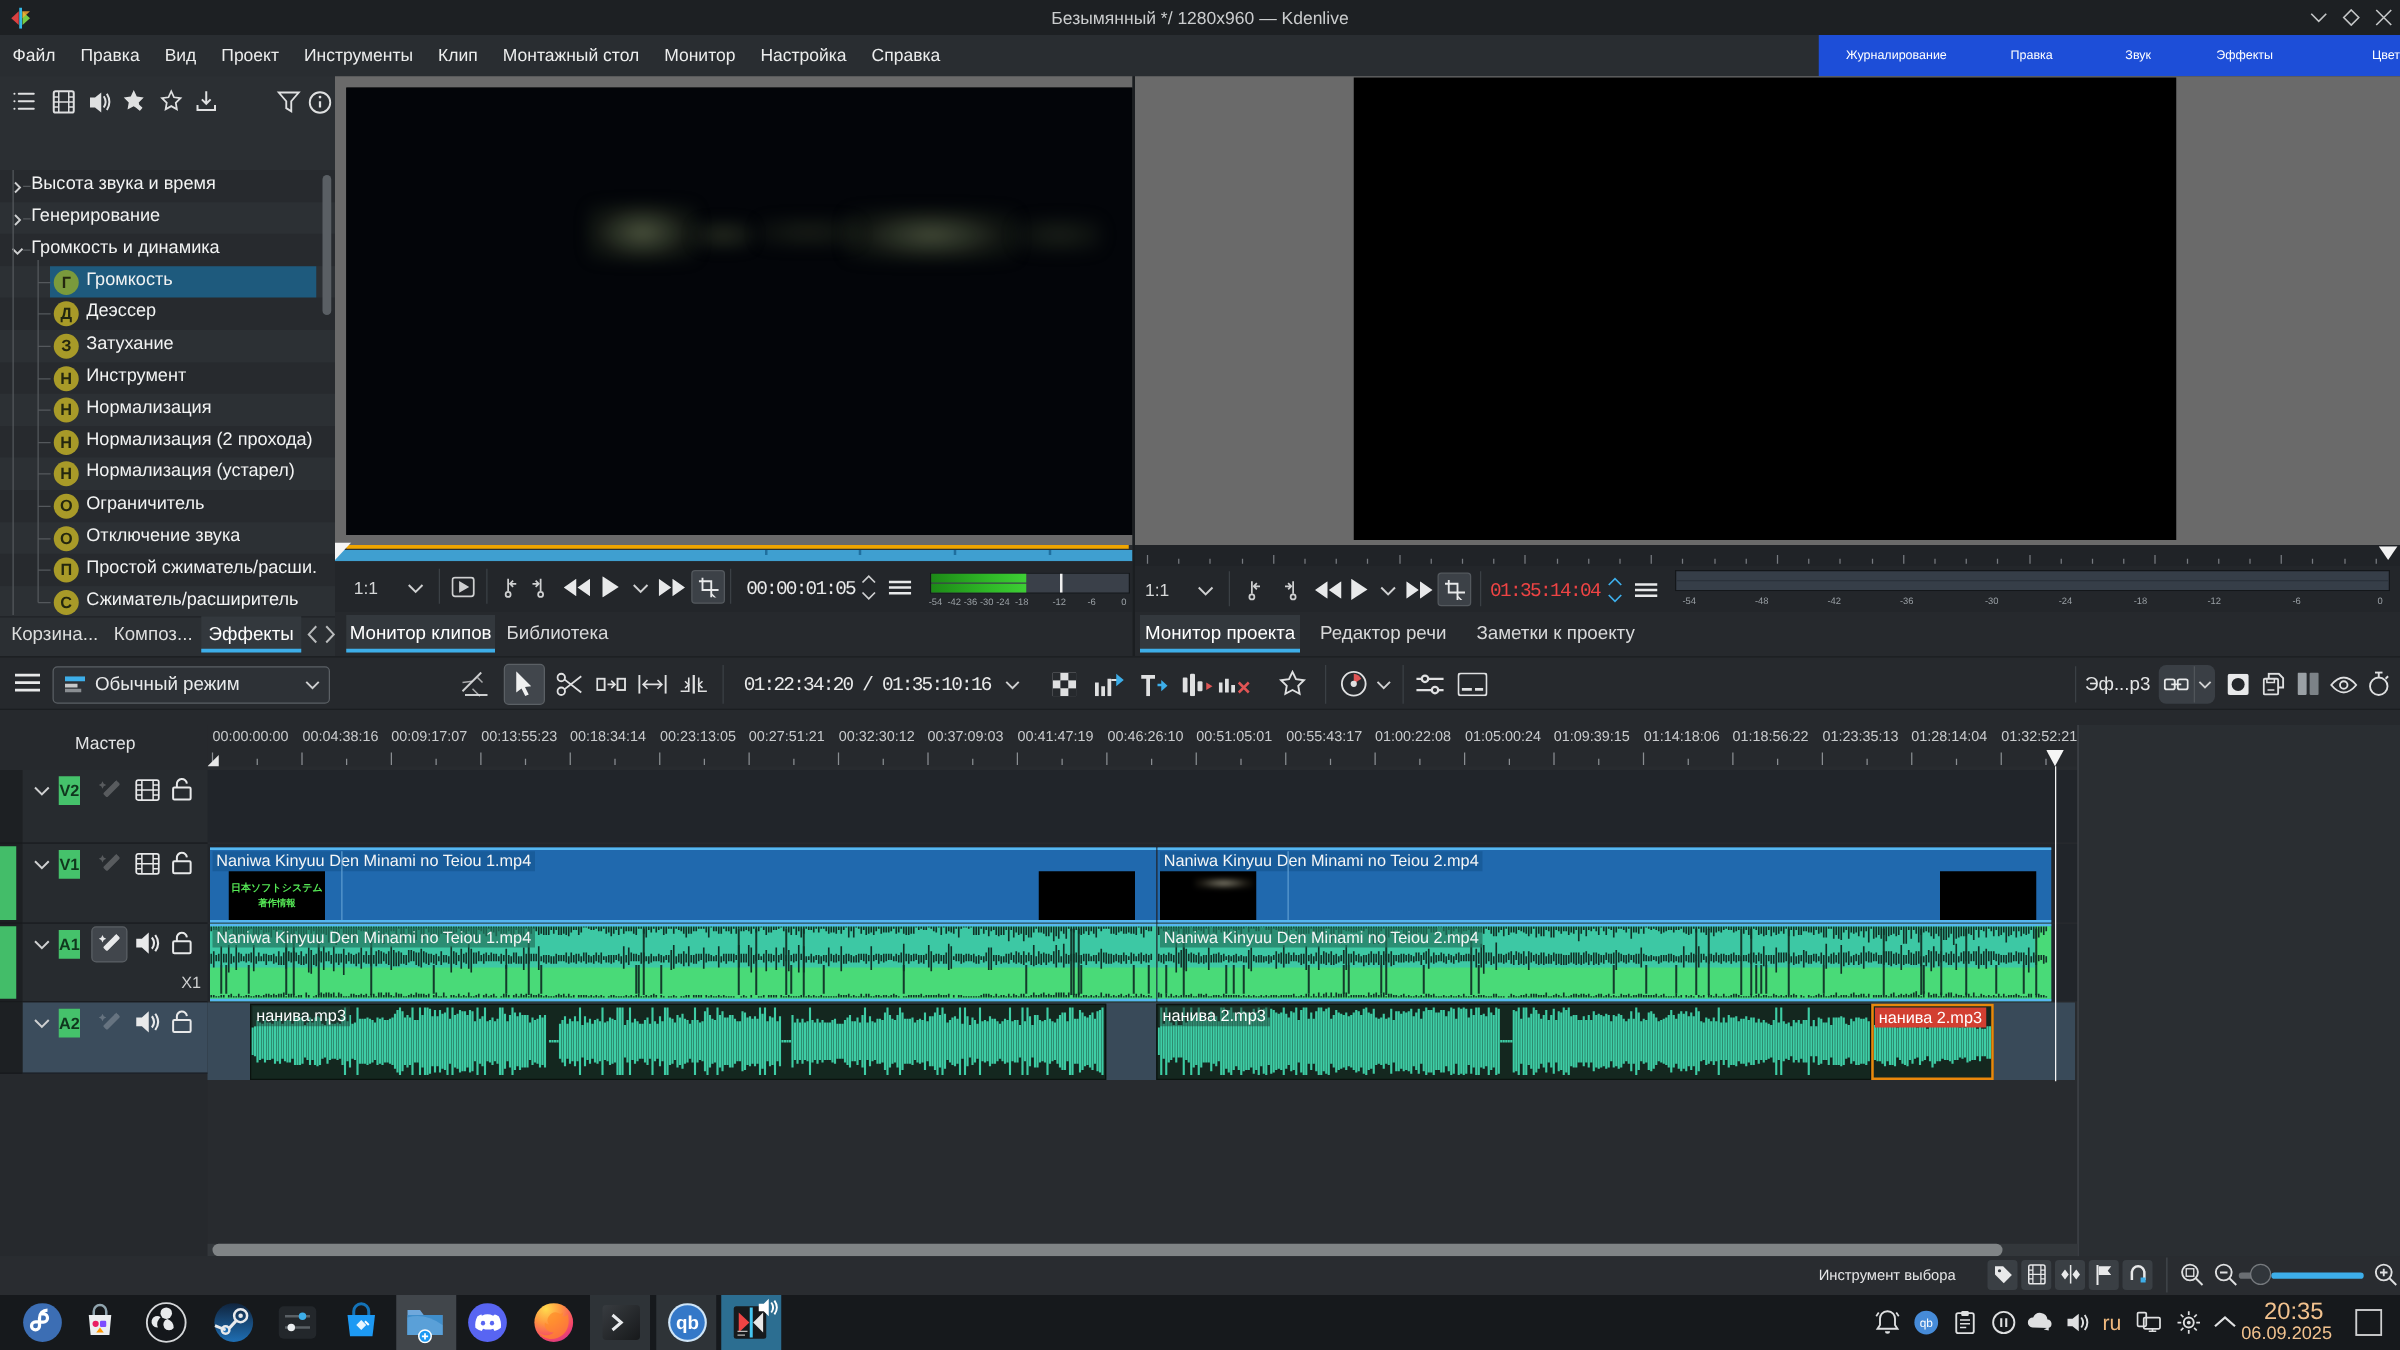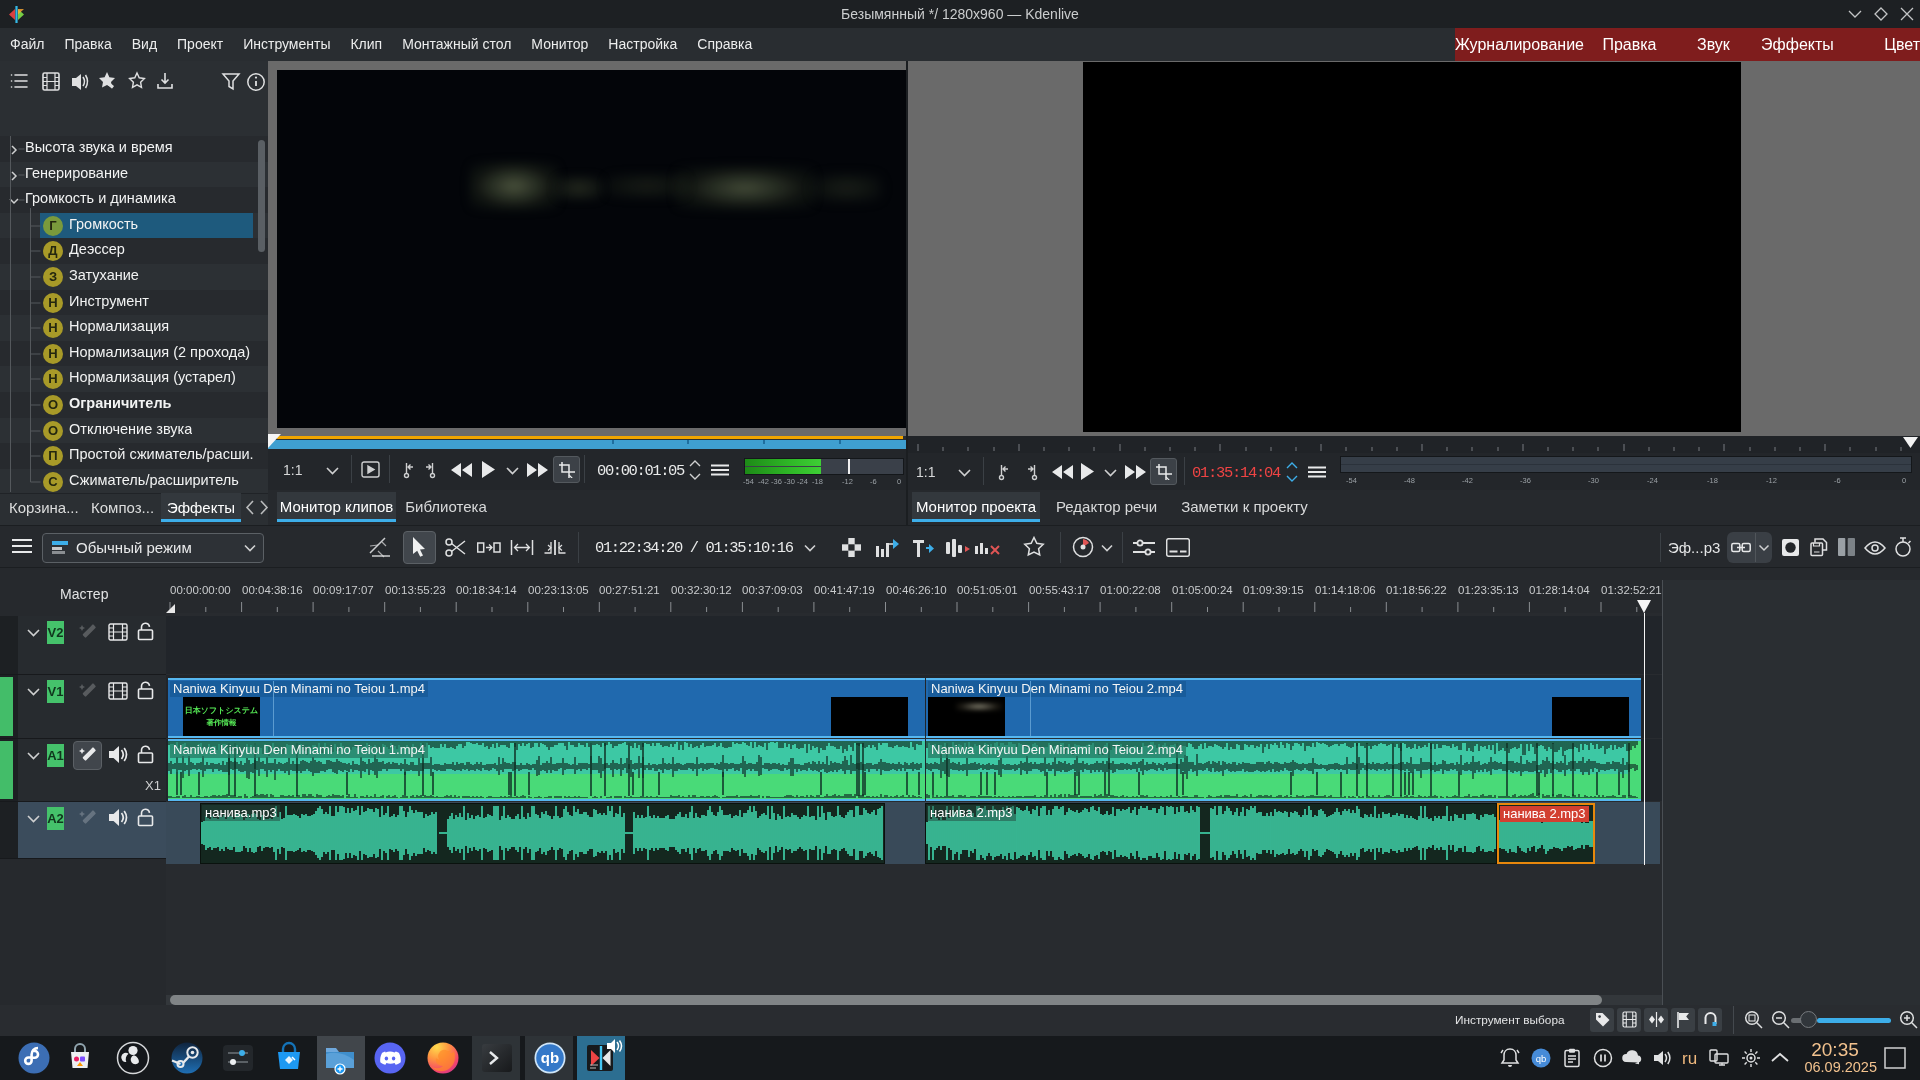--- a/index.html
+++ b/index.html
@@ -25,21 +25,21 @@
 <svg class="abs" style="left:1848px;top:7px" width="66" height="14" viewBox="0 0 66 14" stroke="#c3c5c6" stroke-width="1.3" fill="none">
  <path d="M1 4 L7 10 L13 4"></path>
  <path d="M33 1 L39 7 L33 13 L27 7 Z"></path>
  <path d="M53 1 L65 13 M65 1 L53 13"></path>
 </svg>
 
 <div class="abs" style="left:0;top:28px;width:1920px;height:33px;background:#292d31"></div>
 <div class="abs" style="left:0;top:28px;height:33px;line-height:33px;color:#eceded;font-size:14px;white-space:nowrap">
 <span style="padding:0 10px">Файл</span><span style="padding:0 10px">Правка</span><span style="padding:0 10px">Вид</span><span style="padding:0 10px">Проект</span><span style="padding:0 10px">Инструменты</span><span style="padding:0 10px">Клип</span><span style="padding:0 10px">Монтажный стол</span><span style="padding:0 10px">Монитор</span><span style="padding:0 10px">Настройка</span><span style="padding:0 10px">Справка</span>
 </div>
-<div class="abs" style="left:1455px;top:28px;width:465px;height:33px;background:#7f1d1d;color:#fff;font-size:16px;line-height:33px;display:flex">
+<div class="abs" style="left:1455px;top:28px;width:465px;height:33px;background:#1d4ed8;color:#fff;font-size:10px;line-height:33px;display:flex">
 <span style="flex:1.35;text-align:center">Журналирование</span>
       <span style="flex:1;text-align:center">Правка</span>
       <span style="flex:0.85;text-align:center">Звук</span>
       <span style="flex:1;text-align:center">Эффекты</span>
       <span style="flex:0.85;text-align:right">Цвет</span>
 </div>
 
 <div class="abs" style="left:0;top:61px;width:268px;height:464px;background:#2b2f33"></div>
 
 <svg class="abs" style="left:10px;top:71px" width="258" height="22" viewBox="0 0 258 22" fill="none" stroke="#dfe0e1" stroke-width="1.6">
@@ -136,21 +136,21 @@
         <span class="abs nw" style="left:29px;top:3px;color:#f2f3f3;font-size:14.5px;">Нормализация (2 прохода)</span>
       </div>
       <div class="abs" style="left:0;top:230px;width:268px;height:26px;background:#2c3034"></div>
       <div class="abs nw" style="left:40px;top:230px;width:213px;height:26px;">
         <span class="abs" style="left:3px;top:3px;width:20px;height:20px;border-radius:50%;background:#a89a28;color:#24270f;font-size:13px;font-weight:bold;text-align:center;line-height:20px">Н</span>
         <span class="abs nw" style="left:29px;top:3px;color:#f2f3f3;font-size:14.5px;">Нормализация (устарел)</span>
       </div>
       <div class="abs" style="left:0;top:256px;width:268px;height:26px;background:#272a2e"></div>
       <div class="abs nw" style="left:40px;top:256px;width:213px;height:26px;">
         <span class="abs" style="left:3px;top:3px;width:20px;height:20px;border-radius:50%;background:#a89a28;color:#24270f;font-size:13px;font-weight:bold;text-align:center;line-height:20px">О</span>
-        <span class="abs nw" style="left:29px;top:3px;color:#f2f3f3;font-size:14.5px;font-weight:bold;">Ограничитель</span>
+        <span class="abs nw" style="left:29px;top:3px;color:#f2f3f3;font-size:14.5px;">Ограничитель</span>
       </div>
       <div class="abs" style="left:0;top:282px;width:268px;height:26px;background:#2c3034"></div>
       <div class="abs nw" style="left:40px;top:282px;width:213px;height:26px;">
         <span class="abs" style="left:3px;top:3px;width:20px;height:20px;border-radius:50%;background:#a89a28;color:#24270f;font-size:13px;font-weight:bold;text-align:center;line-height:20px">О</span>
         <span class="abs nw" style="left:29px;top:3px;color:#f2f3f3;font-size:14.5px;">Отключение звука</span>
       </div>
       <div class="abs" style="left:0;top:307px;width:268px;height:26px;background:#272a2e"></div>
       <div class="abs nw" style="left:40px;top:307px;width:213px;height:26px;">
         <span class="abs" style="left:3px;top:3px;width:20px;height:20px;border-radius:50%;background:#a89a28;color:#24270f;font-size:13px;font-weight:bold;text-align:center;line-height:20px">П</span>
         <span class="abs nw" style="left:29px;top:3px;color:#f2f3f3;font-size:14.5px;">Простой сжиматель/расши...</span>
@@ -842,17 +842,17 @@
     </svg>
     <svg class="abs" style="left:1741px;top:1048px" width="20" height="20" viewBox="0 0 20 20">
       <circle cx="10" cy="10" r="4" fill="none" stroke="#dfe0e1" stroke-width="1.5"></circle>
       <circle cx="10" cy="10" r="1.5" fill="#dfe0e1"></circle>
       <path d="M10 1v3M10 16v3M1 10h3M16 10h3M3.6 3.6l2.1 2.1M14.3 14.3l2.1 2.1M3.6 16.4l2.1-2.1M14.3 5.7l2.1-2.1" stroke="#dfe0e1" stroke-width="1.4"></path>
     </svg>
     <svg class="abs" style="left:1770px;top:1048px" width="20" height="20" viewBox="0 0 20 20">
       <path d="M2 13l8-7 8 7" fill="none" stroke="#dfe0e1" stroke-width="1.8"></path>
     </svg>
     <div class="abs" style="left:1799px;top:1039px;width:72px;text-align:center;color:#f2c28e;font-size:19px;line-height:21px">20:35</div>
-    <div class="abs" style="left:1793px;top:1059px;width:84px;text-align:right;color:#f2c28e;font-size:14.5px">06.09.2025</div>
+    <div class="abs" style="left:1793px;top:1059px;width:84px;text-align:left;color:#f2c28e;font-size:14.5px">06.09.2025</div>
     <svg class="abs" style="left:1884px;top:1047px" width="22" height="22">
       <rect x="1" y="1" width="20" height="20" fill="none" stroke="#cfd0d1" stroke-width="1.5"></rect>
     </svg>
 
 </div>
 </body></html>

